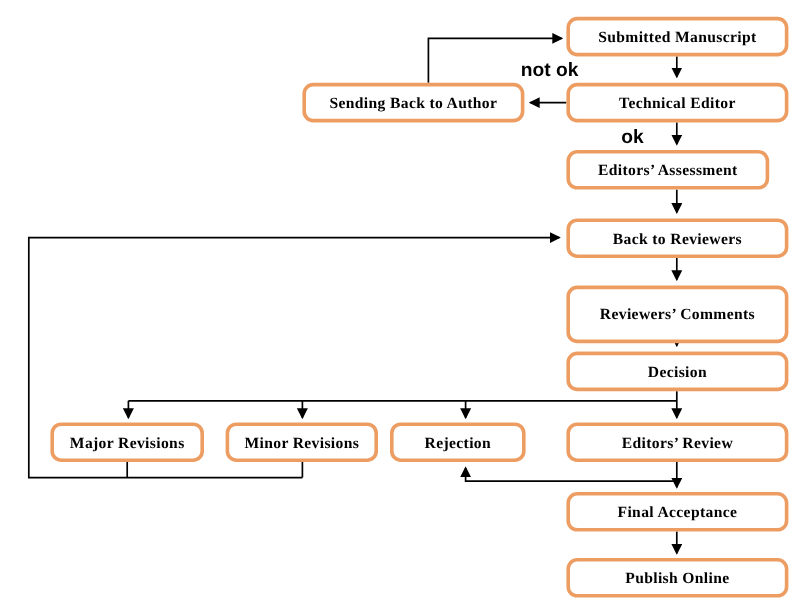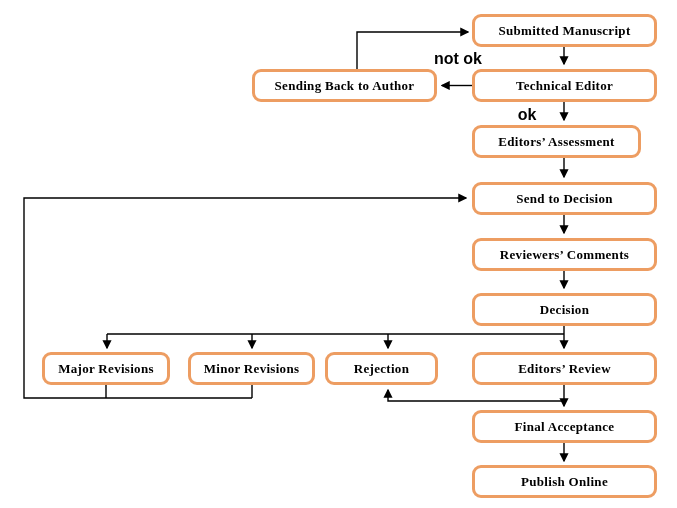--- a/index.html
+++ b/index.html
@@ -87,24 +87,24 @@
 
   <div class="node" style="left:252px; top:69px;  width:185px; height:33px">
     <span class="node-label">Sending Back to Author</span>
   </div>
 
   <div class="node" style="left:472px; top:125px; width:169px; height:33px">
     <span class="node-label">Editors’ Assessment</span>
   </div>
 
   <div class="node" style="left:472px; top:182px; width:185px; height:33px">
-    <span class="node-label">Send to Decision</span>
+    <span class="node-label">Back to Reviewers</span>
   </div>
 
-  <div class="node" style="left:472px; top:238px; width:185px; height:33px">
+  <div class="node" style="left:472px; top:238px; width:185px; height:48px">
     <span class="node-label">Reviewers’ Comments</span>
   </div>
 
   <div class="node" style="left:472px; top:293px; width:185px; height:33px">
     <span class="node-label">Decision</span>
   </div>
 
   <div class="node" style="left:42px;  top:352px; width:128px; height:33px">
     <span class="node-label">Major Revisions</span>
   </div>

